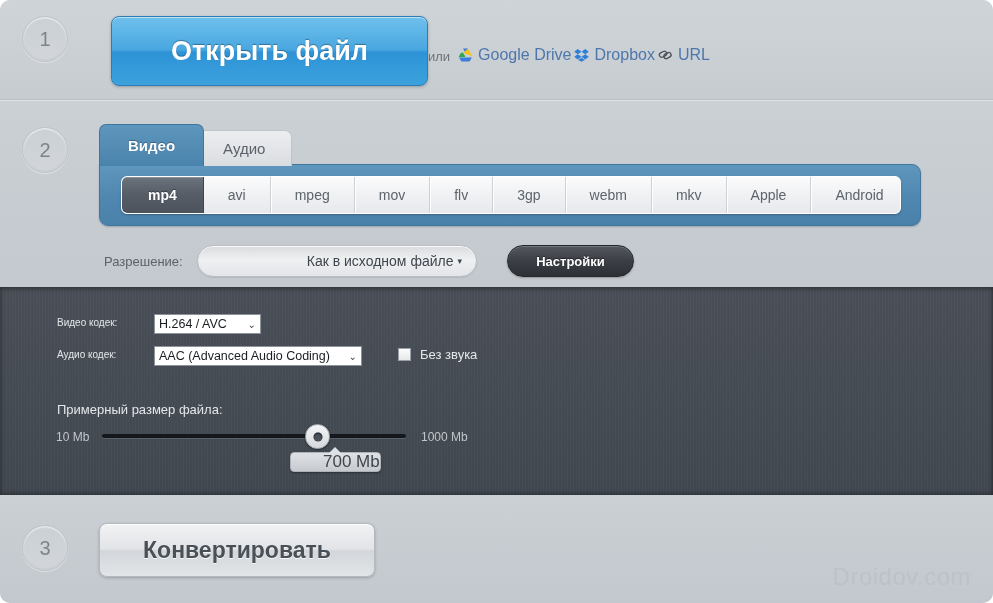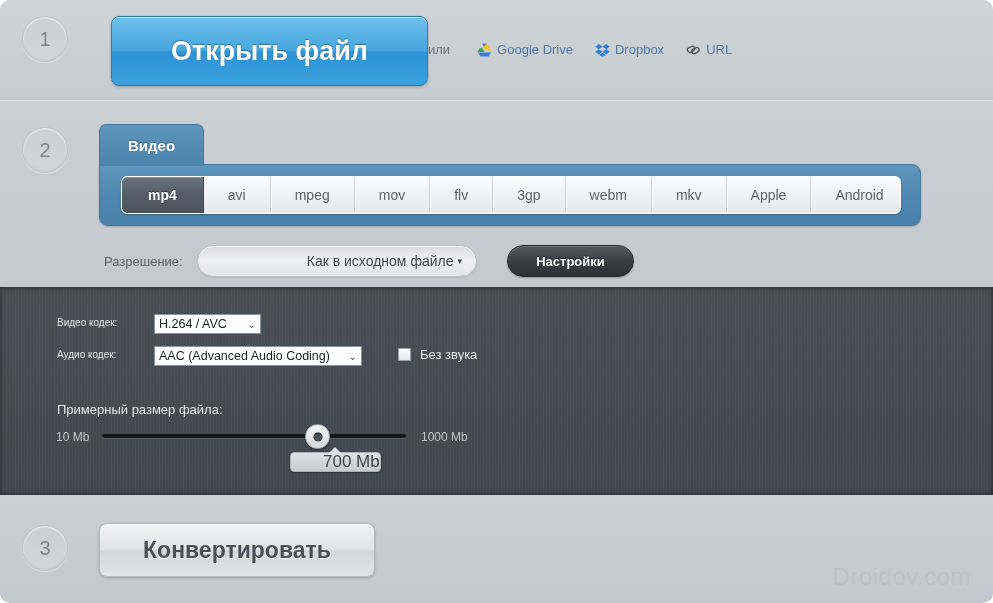--- a/index.html
+++ b/index.html
@@ -130,37 +130,37 @@
     margin-left: 12px;
   }
 
   
   .cloud-links {
     position: absolute;
     left: 428px;
     top: 42px;
     height: 22px;
     display: flex;
-    align-items: flex-start;
-    gap: 22px;
+    align-items: flex-end;
+    gap: 3px;
     font-size: 13px;
   }
   .cloud-or {
     color: #6c737b;
     margin-right: 5px;
   }
   .cloud-item {
     display: flex;
     align-items: center;
     gap: 5px;
     cursor: pointer;
   }
   .cloud-item .lbl {
     color: #4d77ac;
-    font-size: 13px;
+    font-size: 16px;
   }
   .icon-gdrive { width: 15px; height: 14px; display:block; }
   .icon-dropbox { width: 15px; height: 14px; display:block; }
   .icon-url { width: 15px; height: 14px; display:block; }
 
   
   .tabs {
     position: absolute;
     left: 99px;
     top: 126px;
@@ -551,20 +551,21 @@
       </span>
       <span class="lbl">URL</span>
     </span>
   </div>
 
   <div class="section step2"></div>
   <div class="step-num n2">2</div>
 
   <div class="tabs">
     <div class="tab active">Видео</div>
+    <div class="tab inactive">Аудио</div>
   </div>
 
   <div class="format-wrap">
     <div class="format-bar">
       <div class="fmt selected">mp4</div>
       <div class="fmt">avi</div>
       <div class="fmt">mpeg</div>
       <div class="fmt">mov</div>
       <div class="fmt">flv</div>
       <div class="fmt">3gp</div>

